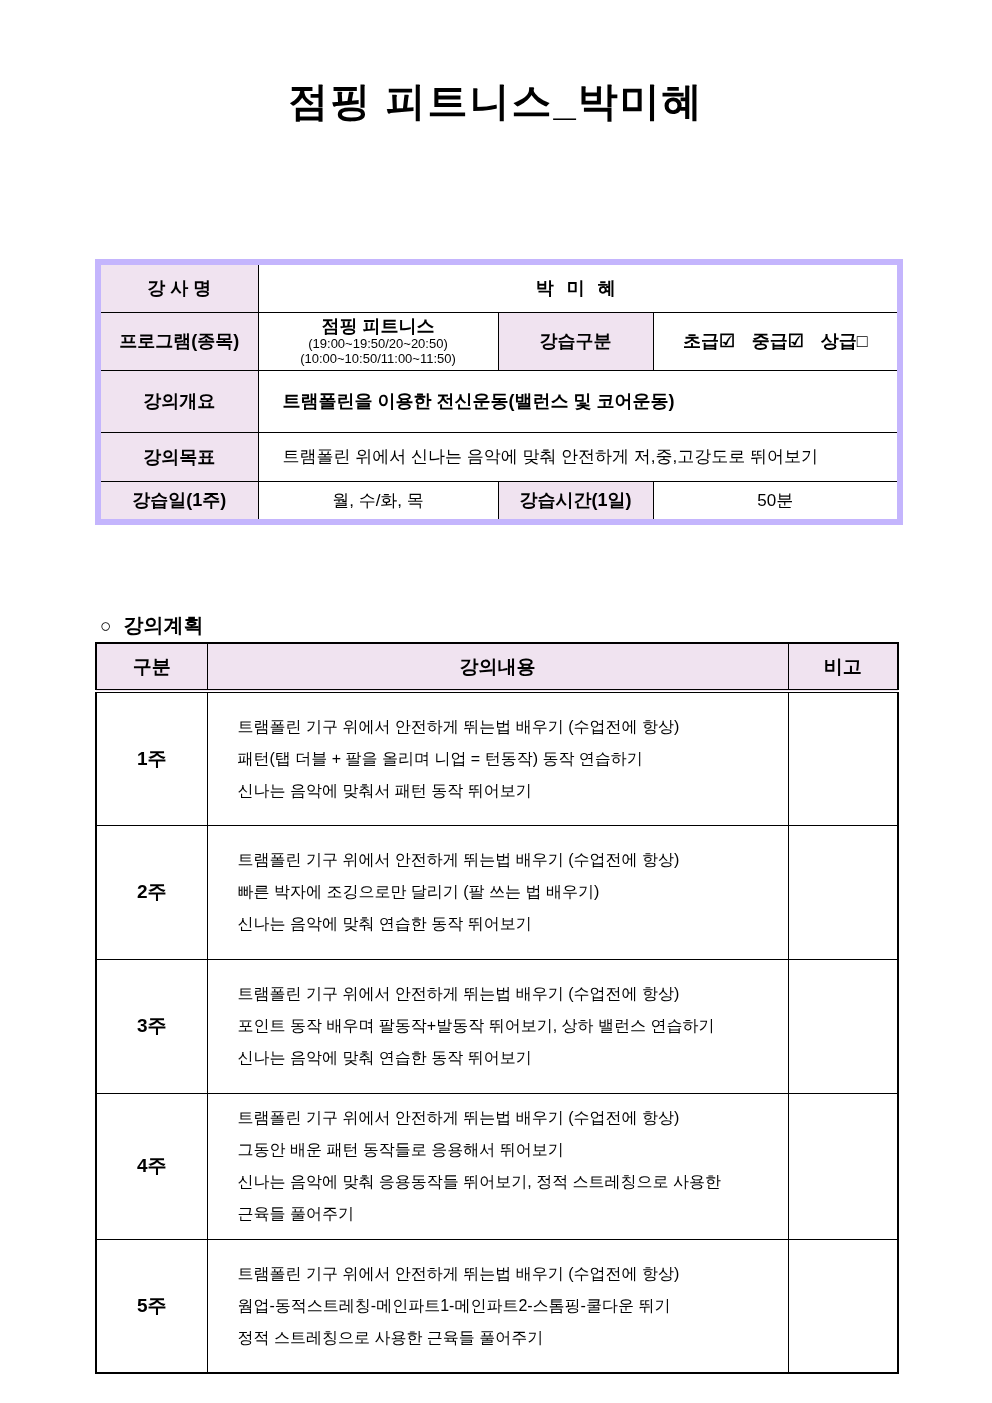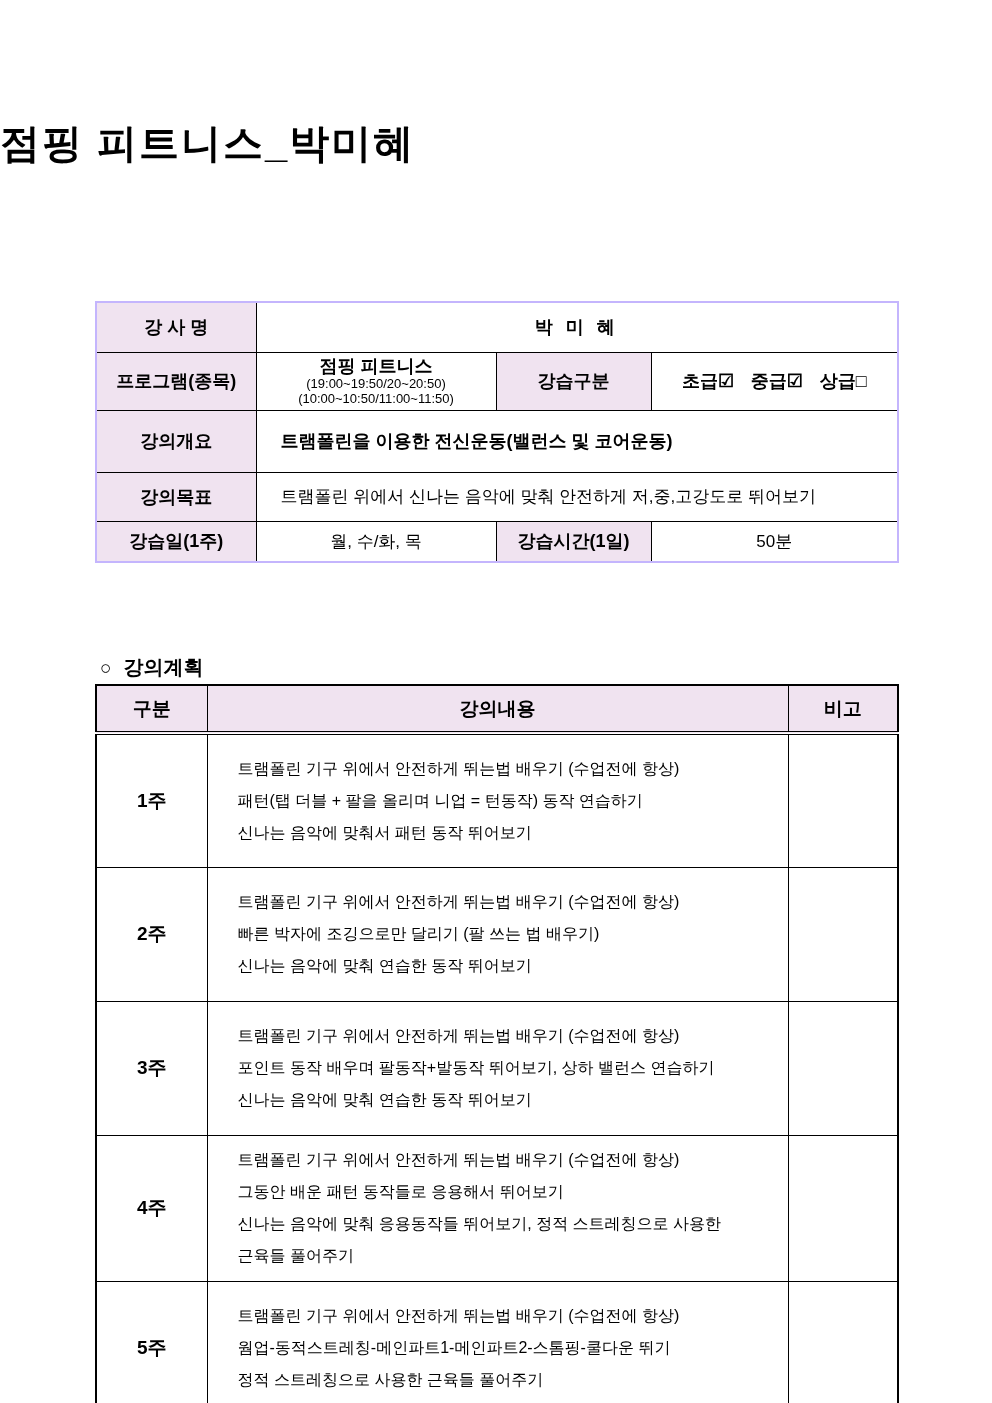--- a/index.html
+++ b/index.html
@@ -6,33 +6,33 @@
   html,body { background:#ffffff; }
   body {
     width:992px; height:1403px;
     font-family:"Liberation Sans", sans-serif;
     color:#000;
     position:relative;
   }
   .page { position:relative; width:992px; height:1403px; }
 
   .title {
-    margin-top:116px;
-    text-align:left;
+    margin-top:74px;
+    text-align:center;
     font-size:40px;
     font-weight:bold;
     letter-spacing:2px;
   }
 
   
   table { border-collapse:collapse; table-layout:fixed; }
   .info-table {
     position:absolute; left:95px; top:185px;
     width:802px;
-    border:2px solid #c4b5fd;
+    border:6px solid #c4b5fd;
     padding-left:40px;
   }
   .info-table td { border:1px solid #000; vertical-align:middle; }
   .lbl {
     background:#F0E3F0;
     font-weight:bold;
     text-align:center;
     font-size:18px;
   }
   .center { text-align:center; }

